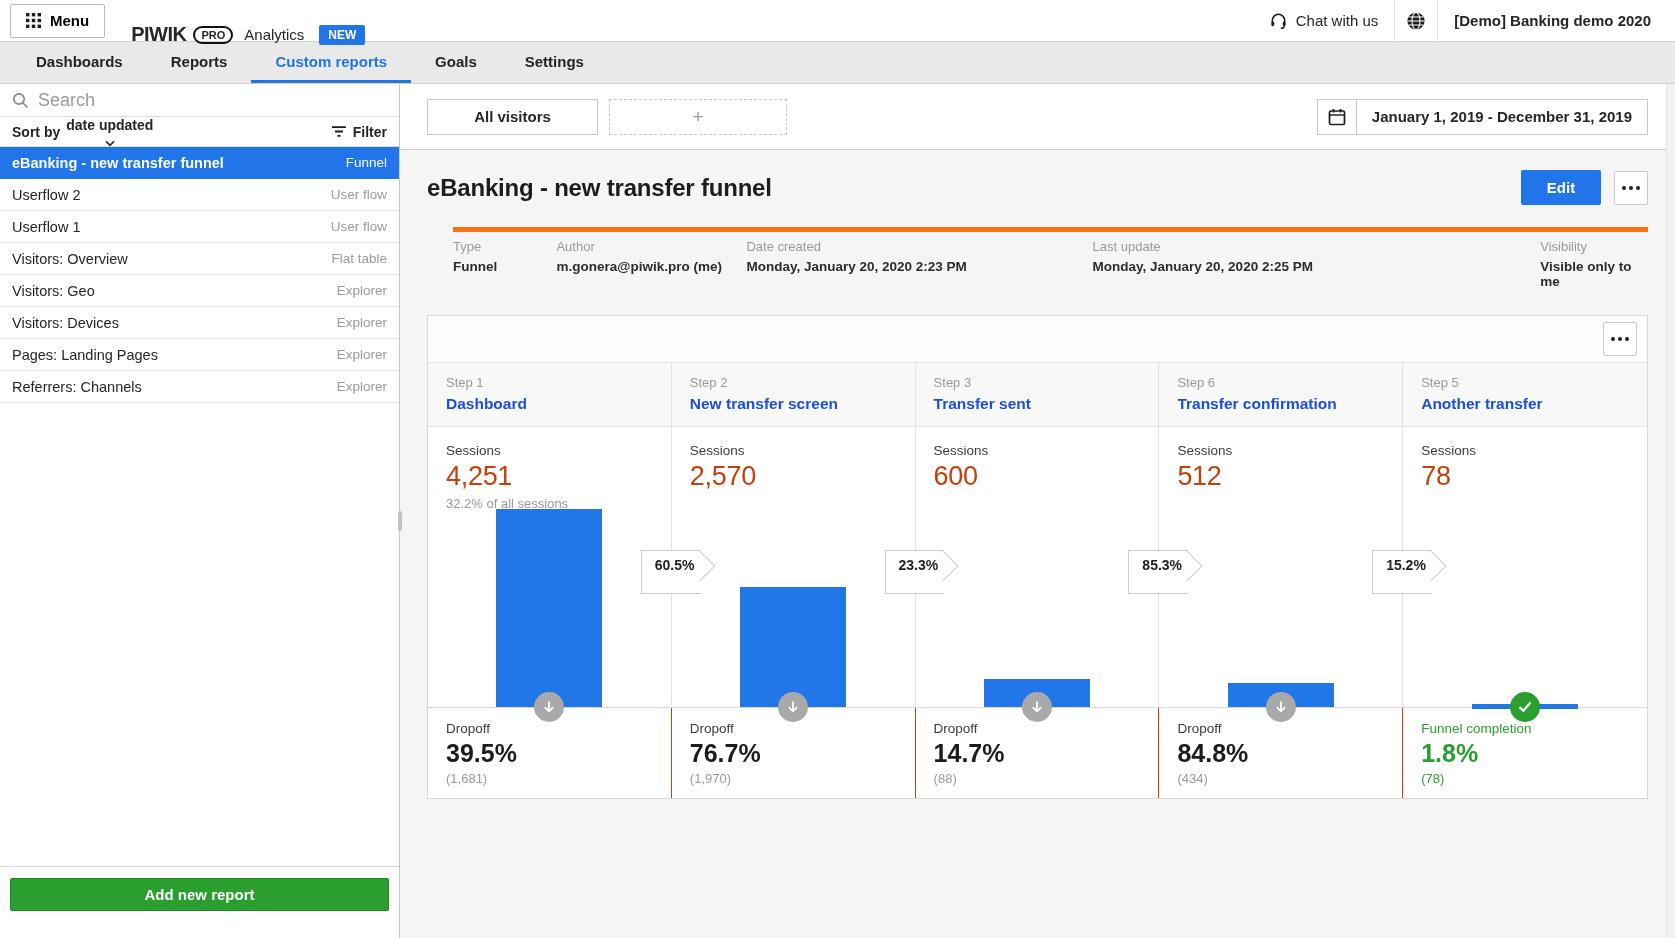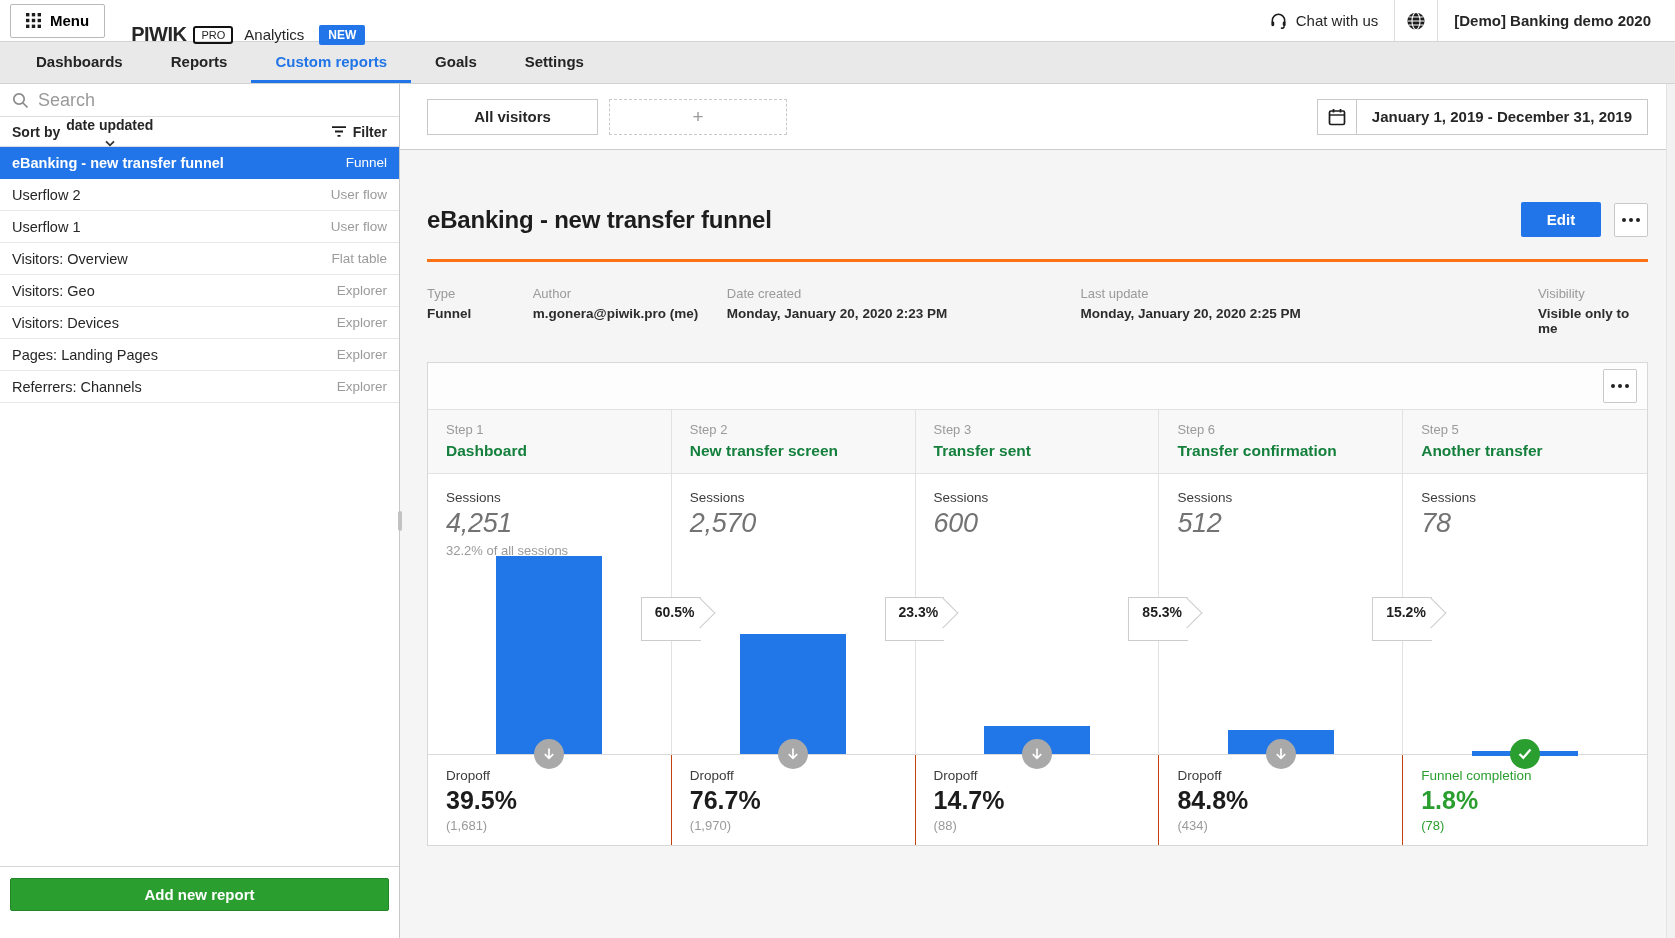--- a/index.html
+++ b/index.html
@@ -5,21 +5,21 @@
   * { margin:0; padding:0; box-sizing:border-box; }
   html,body { width:1675px; height:938px; overflow:hidden; }
   body { font-family:"Liberation Sans", sans-serif; color:#262626; background:#fff; font-size:14px; }
   svg { display:block; }
 
   
   .topbar { height:42px; background:#fff; border-bottom:1px solid #d4d4d4; display:flex; align-items:center; padding:0 14px 0 10px; }
   .menu-btn { display:flex; align-items:center; gap:9px; border:1px solid #b9b9b9; border-radius:2px; height:34px; padding:0 15px; background:#fff; cursor:pointer; font-size:15px; font-weight:600; }
   .brand { display:flex; align-items:center; margin-left:26px; gap:7px;margin-top:28px; }
   .brand .piwik { font-size:20px; font-weight:800; letter-spacing:-0.5px; }
-  .brand .pro { font-size:11px; font-weight:400; border:2px solid #111; border-radius:3px; padding:0 6px; line-height:14px; }
+  .brand .pro { font-size:11px; font-weight:700; border:2px solid #111; border-radius:9px; padding:0 6px; line-height:14px; }
   .brand .product { font-size:15px; margin-left:4px; }
   .badge-new { background:#2175e8; color:#fff; font-size:12px; font-weight:700; padding:3px 9px; border-radius:2px; margin-left:8px;text-align:center; }
   .topbar-right { margin-left:auto; display:flex; align-items:center; height:100%; }
   .chat { display:flex; align-items:center; gap:8px; font-size:15px; font-weight:500; cursor:pointer; padding:0 16px; height:100%; }
   .tb-sep { width:1px; height:100%; background:#ddd; }
   .globe-cell { display:flex; align-items:center; justify-content:center; width:42px; height:100%; cursor:pointer; }
   .site-name { font-size:15px; font-weight:600; padding:0 10px 0 16px; cursor:pointer; }
 
   
   .navbar { height:42px; background:#e9e9e9; border-bottom:1px solid #d2d2d2; display:flex; align-items:stretch; padding-left:12px; }
@@ -42,51 +42,51 @@
   .r-name { font-size:14.5px; color:#262626; }
   .r-type { margin-left:auto; font-size:13.5px; color:#9b9b9b; }
   .report-row.selected { background:#2175e8; border-bottom-color:#2175e8; }
   .report-row.selected .r-name { color:#fff; font-weight:700; }
   .report-row.selected .r-type { color:#fff; }
   .sidebar-footer { border-top:1px solid #d6d6d6; padding:11px 10px 27px; }
   .add-report-btn { width:100%; height:33px; background:#2a9e2f; border:1px solid #238527; border-radius:2px; color:#fff; font-size:15px; font-weight:700; cursor:pointer; font-family:"Liberation Sans",sans-serif; }
   .resizer { position:absolute; left:398px; top:50%; width:4px; height:20px; background:#c2c2c2; border-radius:2px; z-index:5; cursor:col-resize; }
 
   
-  .main { flex:1; background:#f5f5f5; display:flex; flex-direction:column; overflow:hidden;gap:32px; }
+  .main { flex:1; background:#f5f5f5; display:flex; flex-direction:column; overflow:hidden; }
   .segment-row { height:66px; background:#fff; border-bottom:1px solid #ccc; display:flex; align-items:center; padding:0 27px; flex:none; }
   .segment-tab { width:171px; height:36px; border:1px solid #c9c9c9; background:#fff; display:flex; align-items:center; justify-content:center; font-size:15px; font-weight:600; cursor:pointer; }
   .segment-add { width:178px; height:36px; border:1px dashed #c9c9c9; margin-left:11px; display:flex; align-items:center; justify-content:center; color:#9a9a9a; font-size:19px; cursor:pointer; }
   .date-picker { margin-left:auto; height:36px; border:1px solid #c9c9c9; background:#fff; display:flex; align-items:stretch; cursor:pointer; }
   .date-picker .cal { width:39px; border-right:1px solid #c9c9c9; display:flex; align-items:center; justify-content:center; }
   .date-picker .range { display:flex; align-items:center; padding:0 15px; font-size:15px; font-weight:600; }
 
   .content { padding:20px 27px 0; }
   .title-row { display:flex; align-items:center; }
   .page-title { font-size:24px; font-weight:700; color:#1d1d1d; letter-spacing:-0.2px; }
   .title-actions { margin-left:auto; display:flex; align-items:center; gap:13px; }
   .edit-btn { width:80px; height:35px; background:#2175e8; border:none; border-radius:2px; color:#fff; font-size:15px; font-weight:600; cursor:pointer; font-family:"Liberation Sans",sans-serif; }
   .more-btn { width:34px; height:34px; background:#fff; border:1px solid #c9c9c9; border-radius:2px; display:flex; align-items:center; justify-content:center; gap:3px; cursor:pointer; }
   .dot { width:4px; height:4px; border-radius:50%; background:#222; }
 
-  .meta { border-top:3px solid #f97316; margin-top:22px; padding-top:24px; display:flex; }
+  .meta { border-top:5px solid #f97316; margin-top:22px; padding-top:7px; display:flex;margin-left:26px; }
   .meta-label { font-size:13px; color:#9a9a9a; margin-bottom:5px; }
   .meta-value { font-size:13.5px; font-weight:600; color:#2c2c2c; }
 
   
   .card { background:#fff; border:1px solid #d8d8d8; margin-top:26px; }
   .card-toolbar { height:47px; background:#fdfdfd; border-bottom:1px solid #e2e2e2; display:flex; align-items:center; justify-content:flex-end; padding:0 10px; }
   .funnel-wrap { position:relative; }
   .funnel-grid { display:grid; grid-template-columns:repeat(5,1fr); grid-template-rows:64px 281px 90px; }
   .f-head { background:#f8f8f8; border-right:1px solid #e2e2e2; border-bottom:1px solid #e2e2e2; padding:12px 18px; }
   .f-head .step-no { font-size:13px; color:#9a9a9a; margin-bottom:5px; }
-  .f-head .step-name { font-size:15.5px; font-weight:600; color:#15803d; }
+  .f-head .step-name { font-size:15.5px; font-weight:600; color:#1d4ed8; }
   .f-body { position:relative; border-right:1px solid #e2e2e2; border-bottom:1px solid #d9d9d9; padding:16px 18px; }
   .sess-label { font-size:13.5px; color:#3c3c3c; margin-bottom:3px; }
-  .sess-value { font-size:27px; font-weight:500; color:#737373; letter-spacing:-0.3px;font-style:italic; }
+  .sess-value { font-size:27px; font-weight:500; color:#c2410c; letter-spacing:-0.3px; }
   .sess-note { font-size:13px; color:#9a9a9a; margin-top:4px; }
   .f-foot { border-right:1px solid #c2410c; padding:13px 18px; }
   .f-head.last, .f-body.last, .f-foot.last { border-right:none; }
   .drop-label { font-size:13.5px; color:#3c3c3c; margin-bottom:3px; }
   .drop-value { font-size:25px; font-weight:600; color:#1c1c1c; }
   .drop-count { font-size:13px; color:#9a9a9a; margin-top:3px; }
   .f-foot.green .drop-label, .f-foot.green .drop-value, .f-foot.green .drop-count { color:#2a9e2f; }
 
   .bar { position:absolute; bottom:0; left:50%; transform:translateX(-50%); width:106px; background:#2277e8; }
   .completion-line { position:absolute; bottom:-2px; left:50%; transform:translateX(-50%); width:106px; height:5px; background:#2277e8; }

